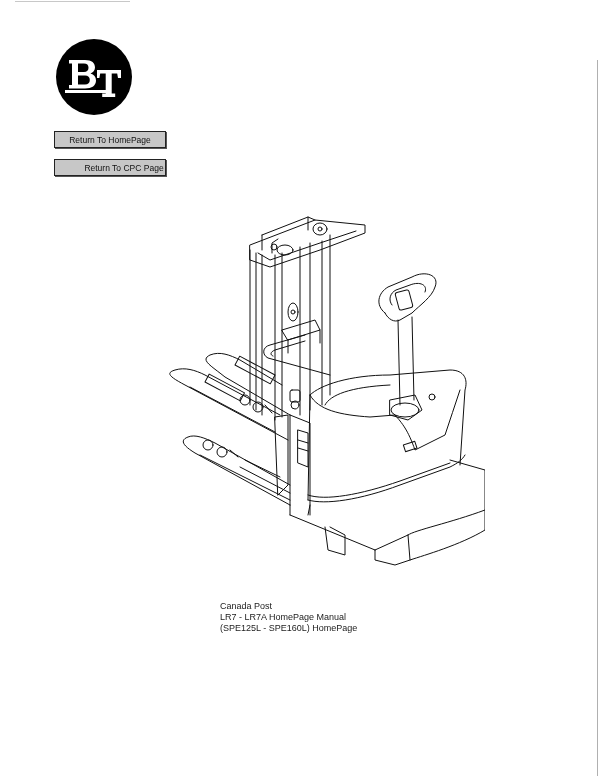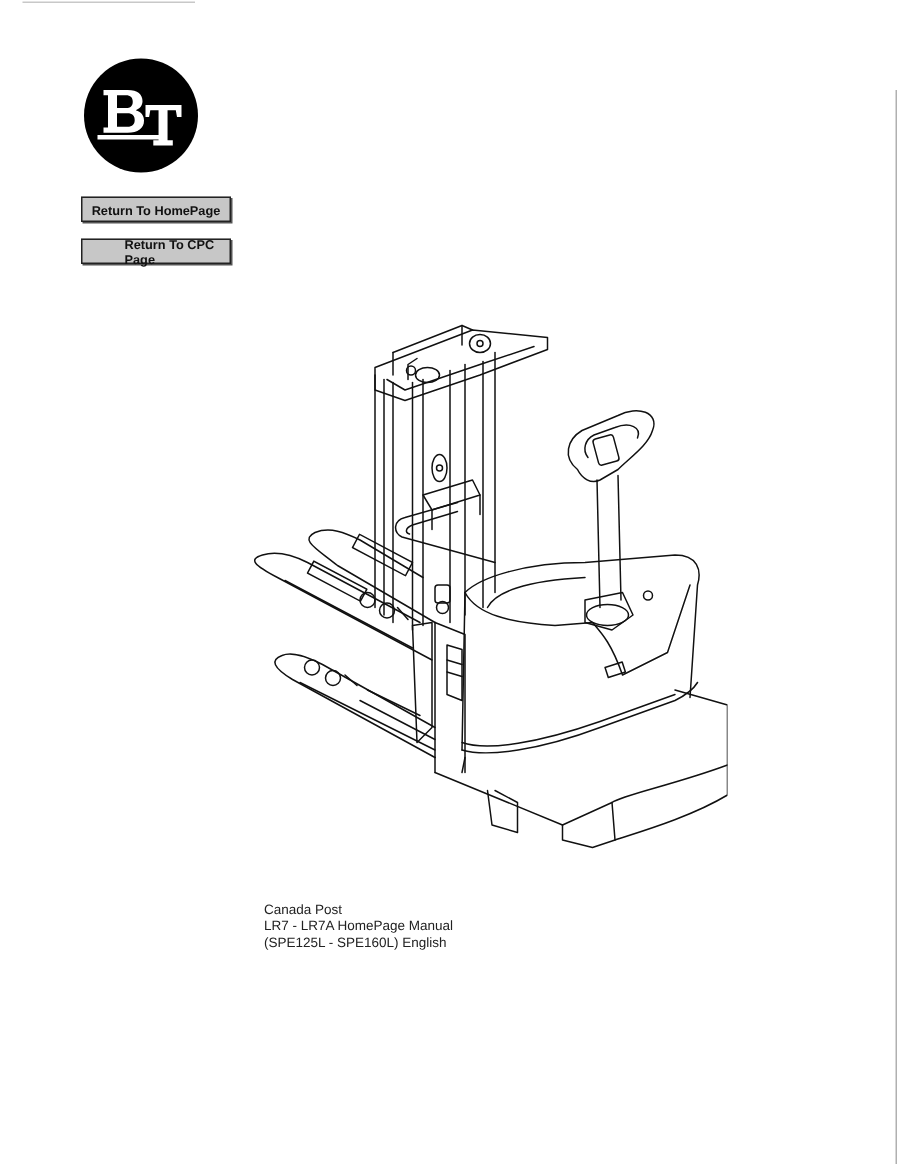--- a/index.html
+++ b/index.html
@@ -4,35 +4,35 @@
   <style>
     html, body { margin: 0; padding: 0; }
     body {
       width: 600px; height: 776px; background: #ffffff; position: relative; overflow: hidden;
       font-family: "Liberation Sans", sans-serif;
     }
     .top-rule { position: absolute; left: 15px; top: 1px; width: 115px; height: 1px; background: #c8c8c8; }
     .right-edge { position: absolute; right: 2px; top: 60px; width: 1px; height: 716px; background: #b0b0b0; }
     .logo { position: absolute; left: 55px; top: 38px; width: 78px; height: 78px; }
     .btn {
-      position: absolute; left: 54px; width: 100px; height: 17px;
+      position: absolute; left: 54px; width: 112px; height: 17px;
       background: #c7c7c7; border: 1px solid #222;
       box-shadow: 1px 1px 0 #555;
-      font-size: 8.5px; font-weight: bold; color: #111;
+      font-size: 8.5px; font-weight: normal; color: #111;
       display: flex; align-items: center; justify-content: center;
       cursor: pointer; box-sizing: border-box;
     }
     .btn-home { top: 131px; }
     .btn-cpc { top: 159px; padding-left: 28px; }
     .illustration { position: absolute; left: 150px; top: 205px; width: 335px; height: 365px; }
     .caption {
       position: absolute; left: 176px; top: 601px;
       font-size: 9px; line-height: 11px; color: #222;
     }
-    .caption div { white-space: nowrap; }
+    .caption div { white-space: nowrap; margin-left: 44px; }
   </style>
 </head>
 <body>
 
 <div class="top-rule"></div>
 <div class="right-edge"></div>
 
 <div class="logo">
   <svg viewBox="0 0 78 78" width="78" height="78">
     <circle cx="39" cy="39" r="38" fill="#000"></circle>
@@ -142,14 +142,14 @@
     <path d="M125 212 L138 210 L138 280 L128 290 Z"></path>
 
     <rect x="140" y="185" width="10" height="12" rx="2"></rect>
     <circle cx="145" cy="200" r="4"></circle>
   </svg>
 </div>
 
 <div class="caption">
   <div>Canada Post</div>
   <div>LR7 - LR7A HomePage Manual</div>
-  <div>(SPE125L - SPE160L) English</div>
+  <div>(SPE125L - SPE160L) HomePage</div>
 </div>
 
 </body></html>

